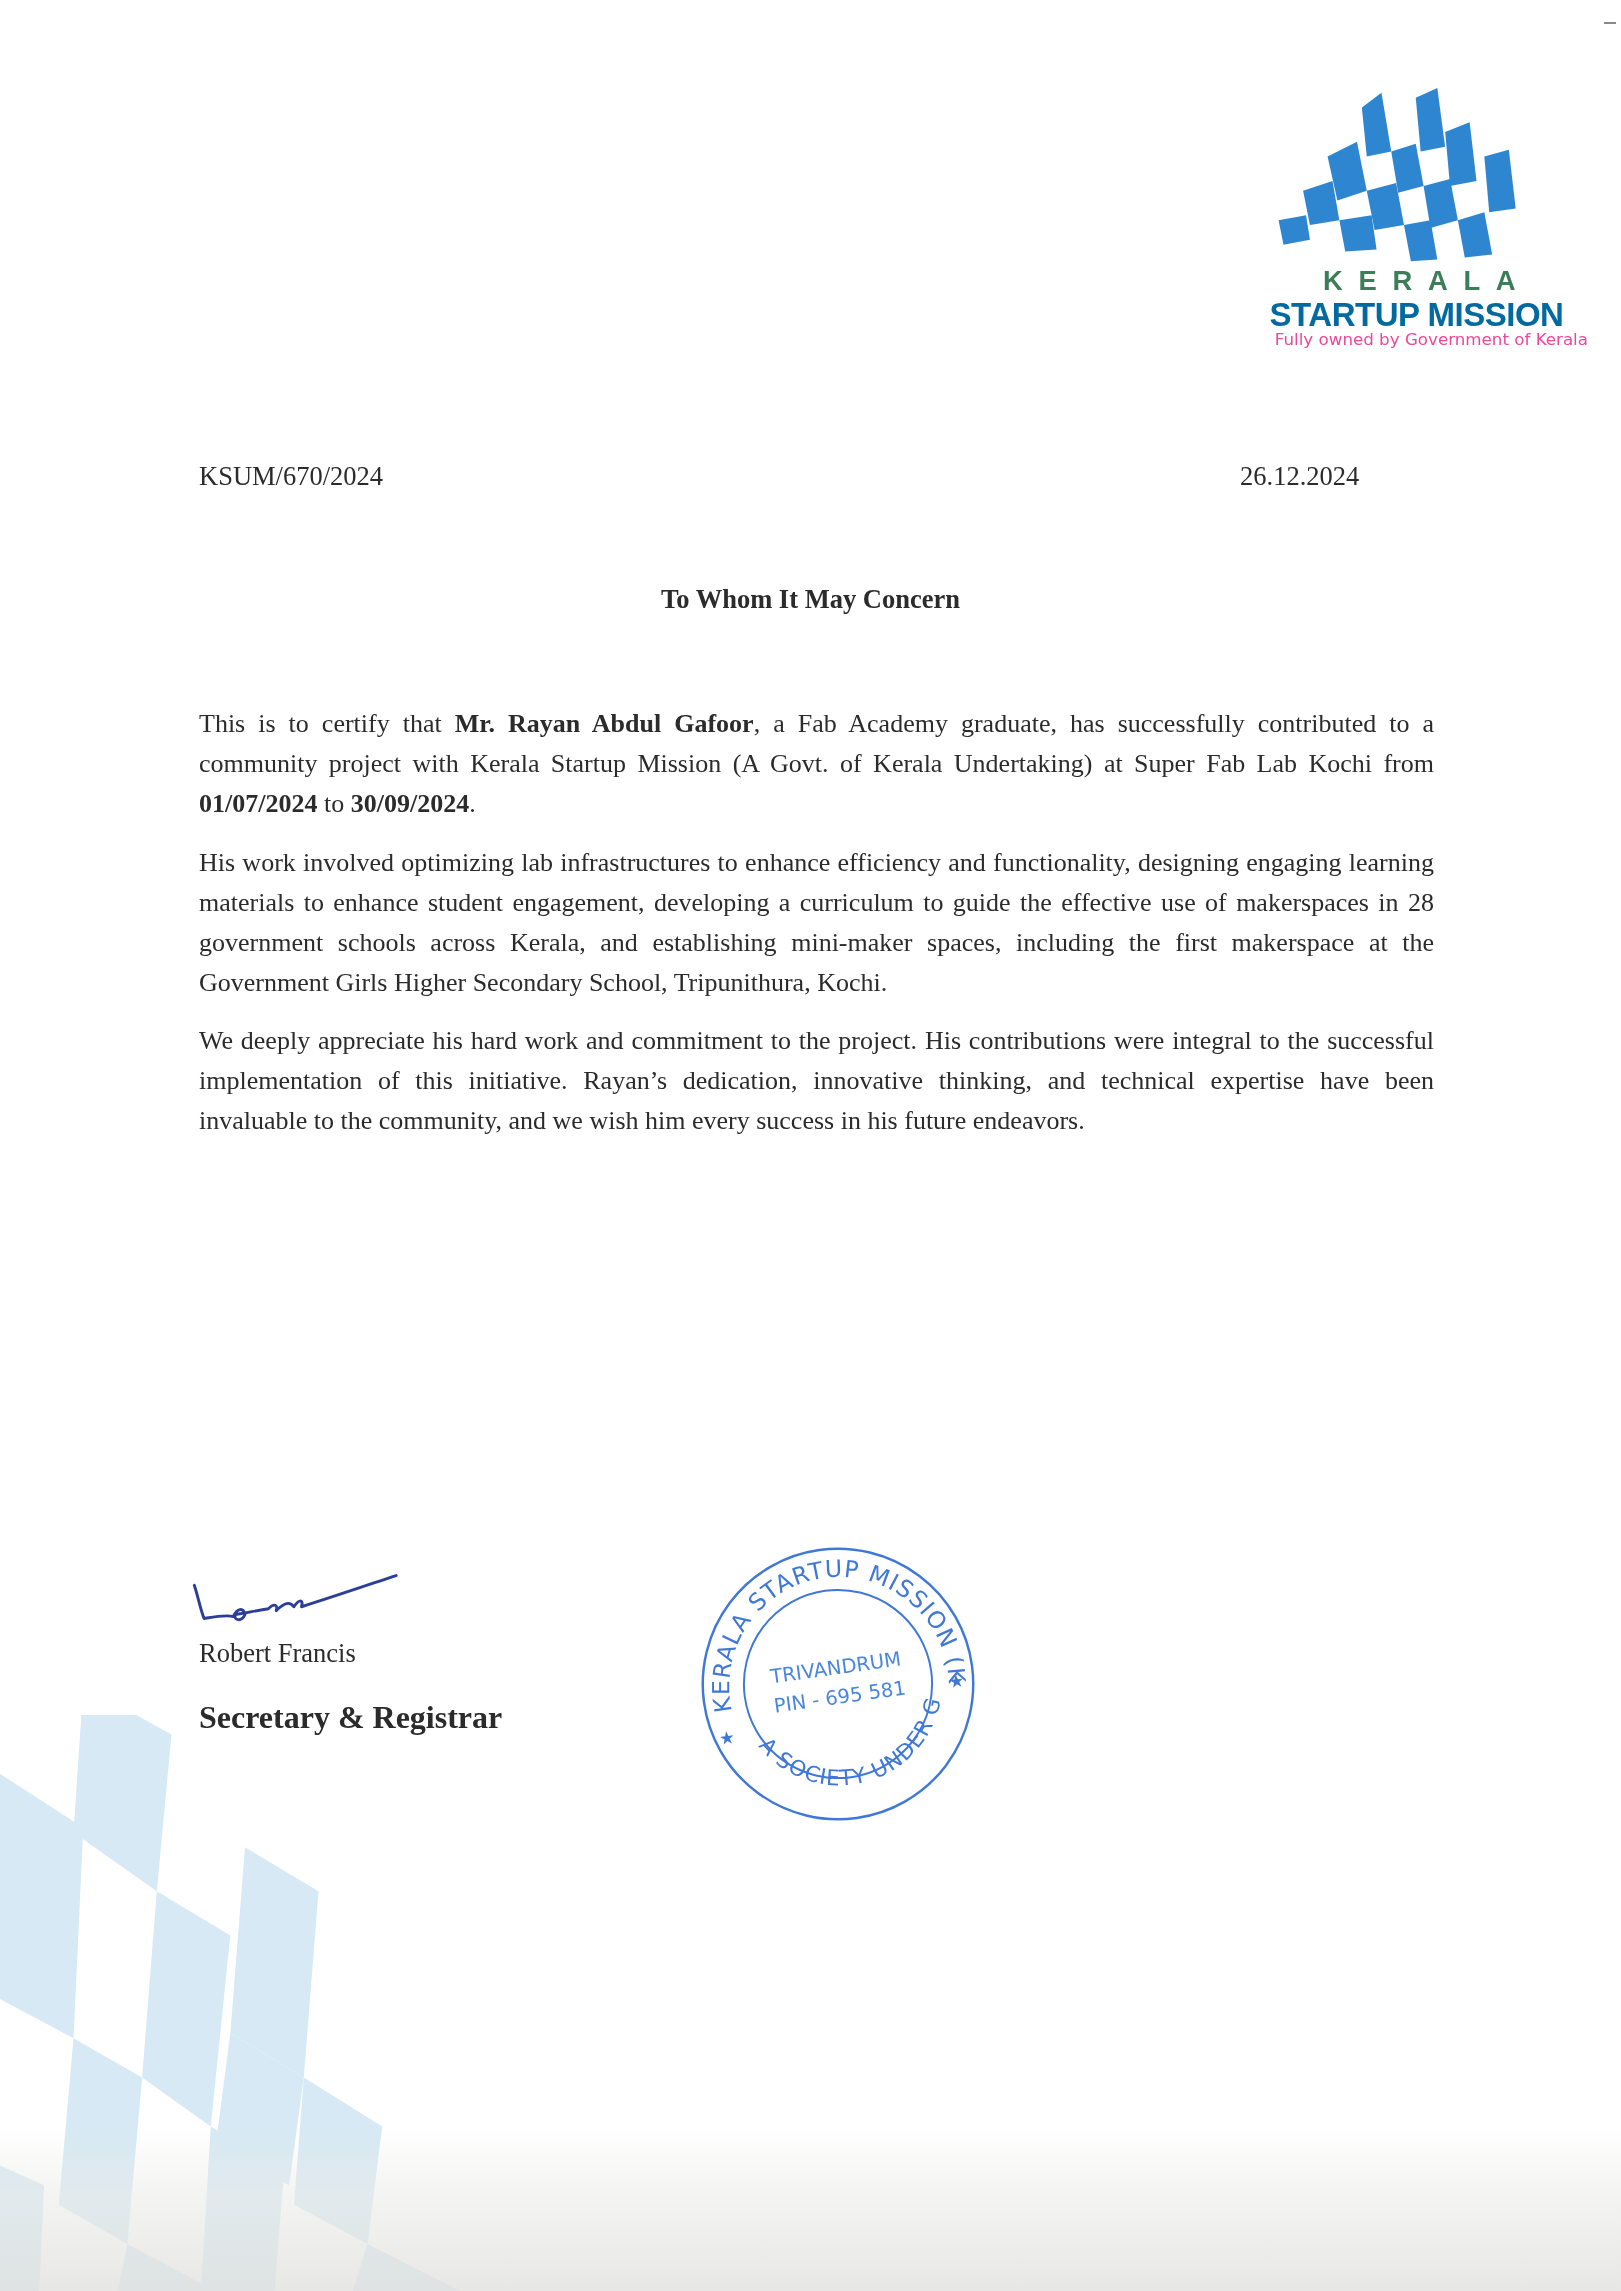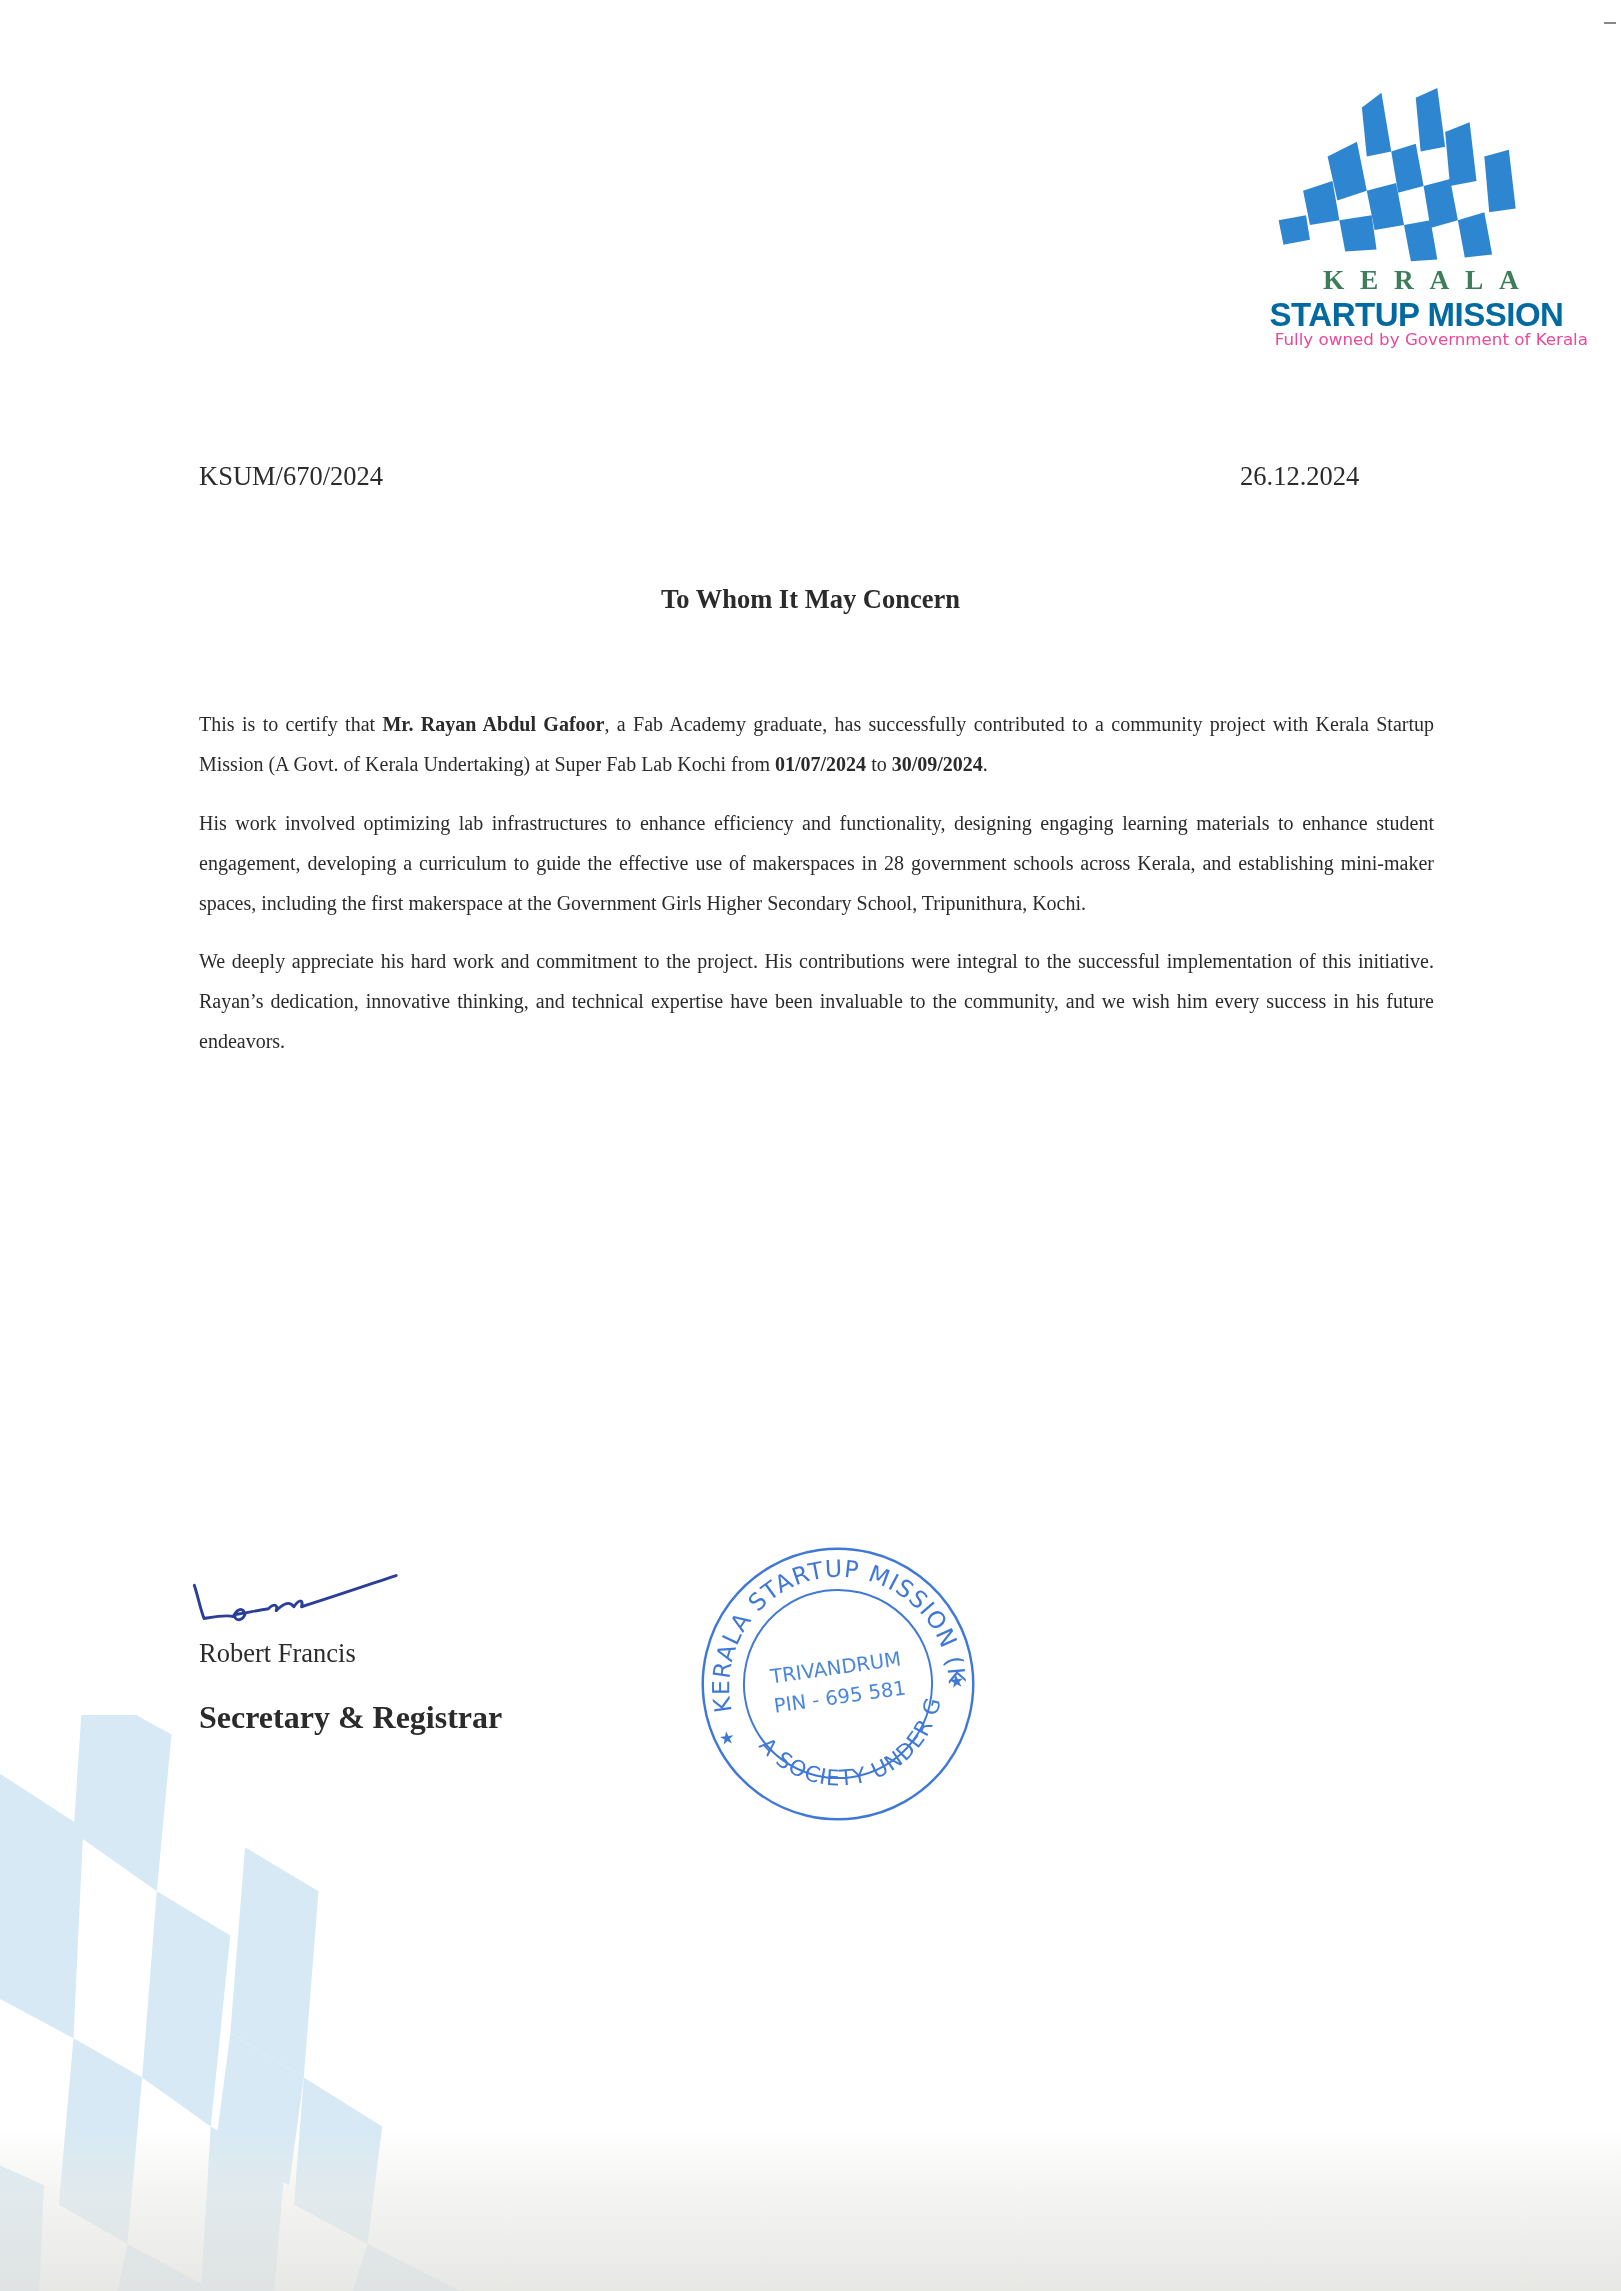--- a/index.html
+++ b/index.html
@@ -15,21 +15,21 @@
   .bg-pattern { position: absolute; left: 0; top: 1715px; width: 1621px; height: 576px; }
   .footer-band {
     position: absolute; left: 0; top: 2127px; width: 1621px; height: 165px;
     background: linear-gradient(to bottom, rgba(240,240,238,0) 0%, rgba(235,235,232,0.55) 40%, rgba(225,225,222,0.8) 100%);
   }
 
   
   .logo { position: absolute; left: 1259px; top: 83px; width: 338px; height: 294px; }
   .logo-kerala {
     position: absolute; top: 265px; left: 1323px; width: 186px;
-    font-family: Liberation Serif, serif; font-weight: bold;
+    font-family: Liberation Sans, sans-serif; font-weight: bold;
     font-size: 27.4px; letter-spacing: 15.7px; color: #3e7d5a; text-align: center;
   }
   .logo-ksm {
     position: absolute; top: 296px; left: 1255px; width: 323px; text-align: center;
     font-family: "Liberation Sans", "DejaVu Sans", sans-serif; font-weight: bold;
     font-size: 33px; color: #0369a1; letter-spacing: -0.5px;
   }
   .logo-tag {
     position: absolute; top: 329px; left: 1245px; width: 343px; text-align: right;
     font-family: "DejaVu Sans", "Liberation Sans", sans-serif;
@@ -38,21 +38,21 @@
 
   .ref { position: absolute; left: 199px; top: 461px; font-size: 26.5px; }
   .date { position: absolute; left: 1240px; top: 461px; font-size: 26.5px; }
   .title {
     position: absolute; left: 0; width: 1621px; top: 584px; text-align: center;
     font-weight: bold; font-size: 26.5px;
   }
 
   .body-text {
     position: absolute; left: 199px; width: 1235px; top: 704px;
-    font-size: 20px; line-height: 40px; text-align: justify;
+    font-size: 26px; line-height: 40px; text-align: justify;
   }
   .body-text p { margin: 0 0 18.6px 0; }
   .body-text b { font-weight: bold; }
 
   .signature { position: absolute; left: 186px; top: 1558px; width: 235px; height: 78px; }
   .sig-name { position: absolute; left: 199px; top: 1638px; font-weight: normal; font-size: 26.5px; }
   .sig-title { position: absolute; left: 199px; top: 1699px; font-weight: bold; font-size: 32px; }
 
   .seal { position: absolute; left: 691px; top: 1537px; width: 294px; height: 294px; }
 

